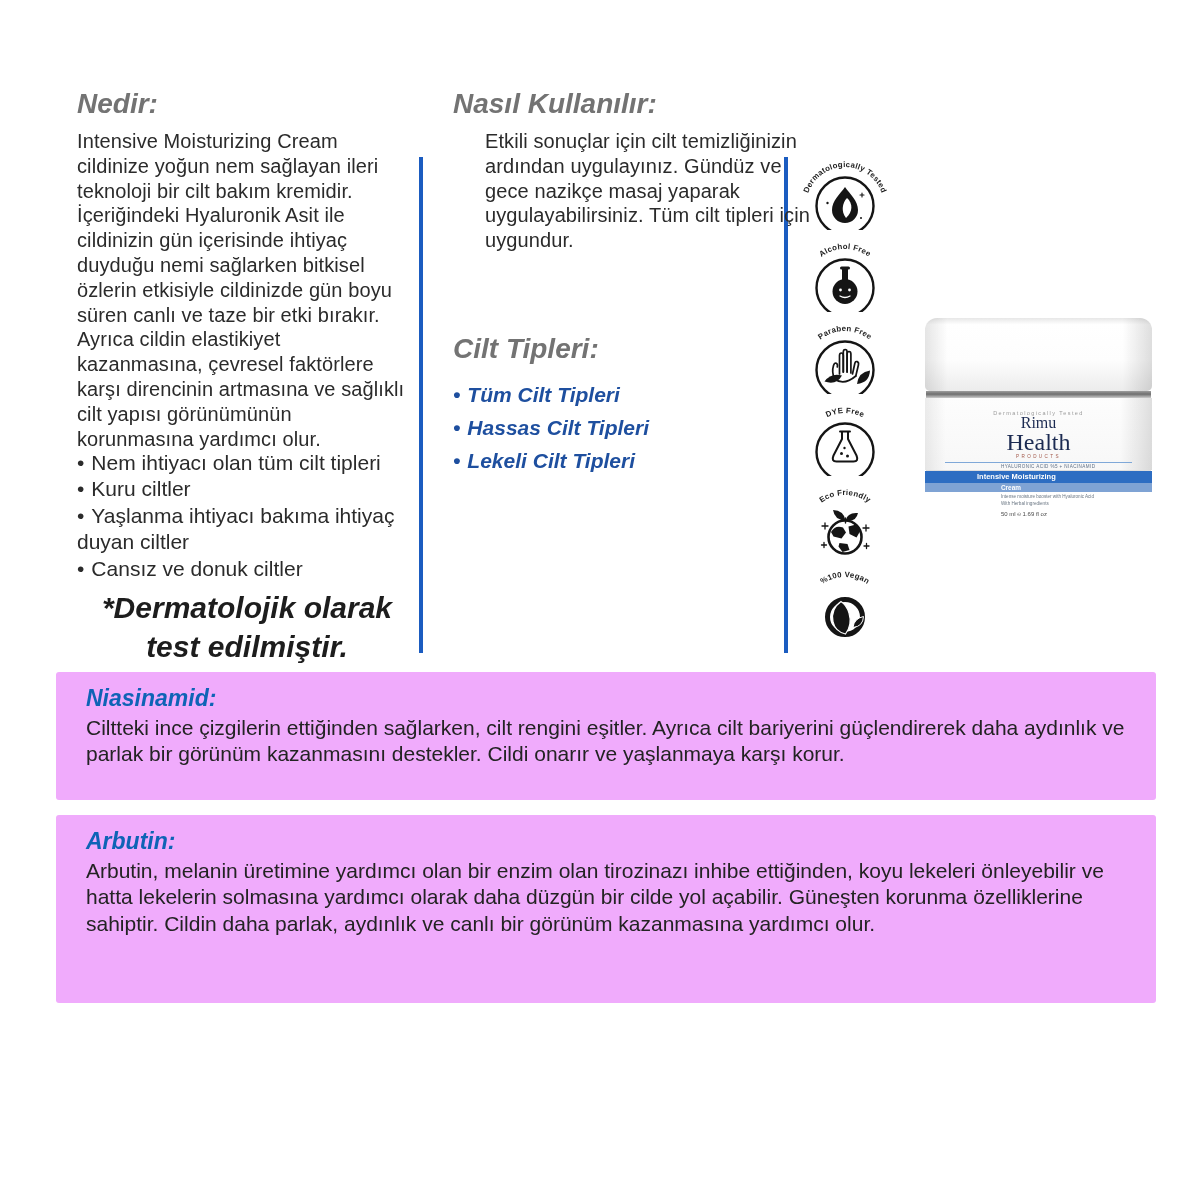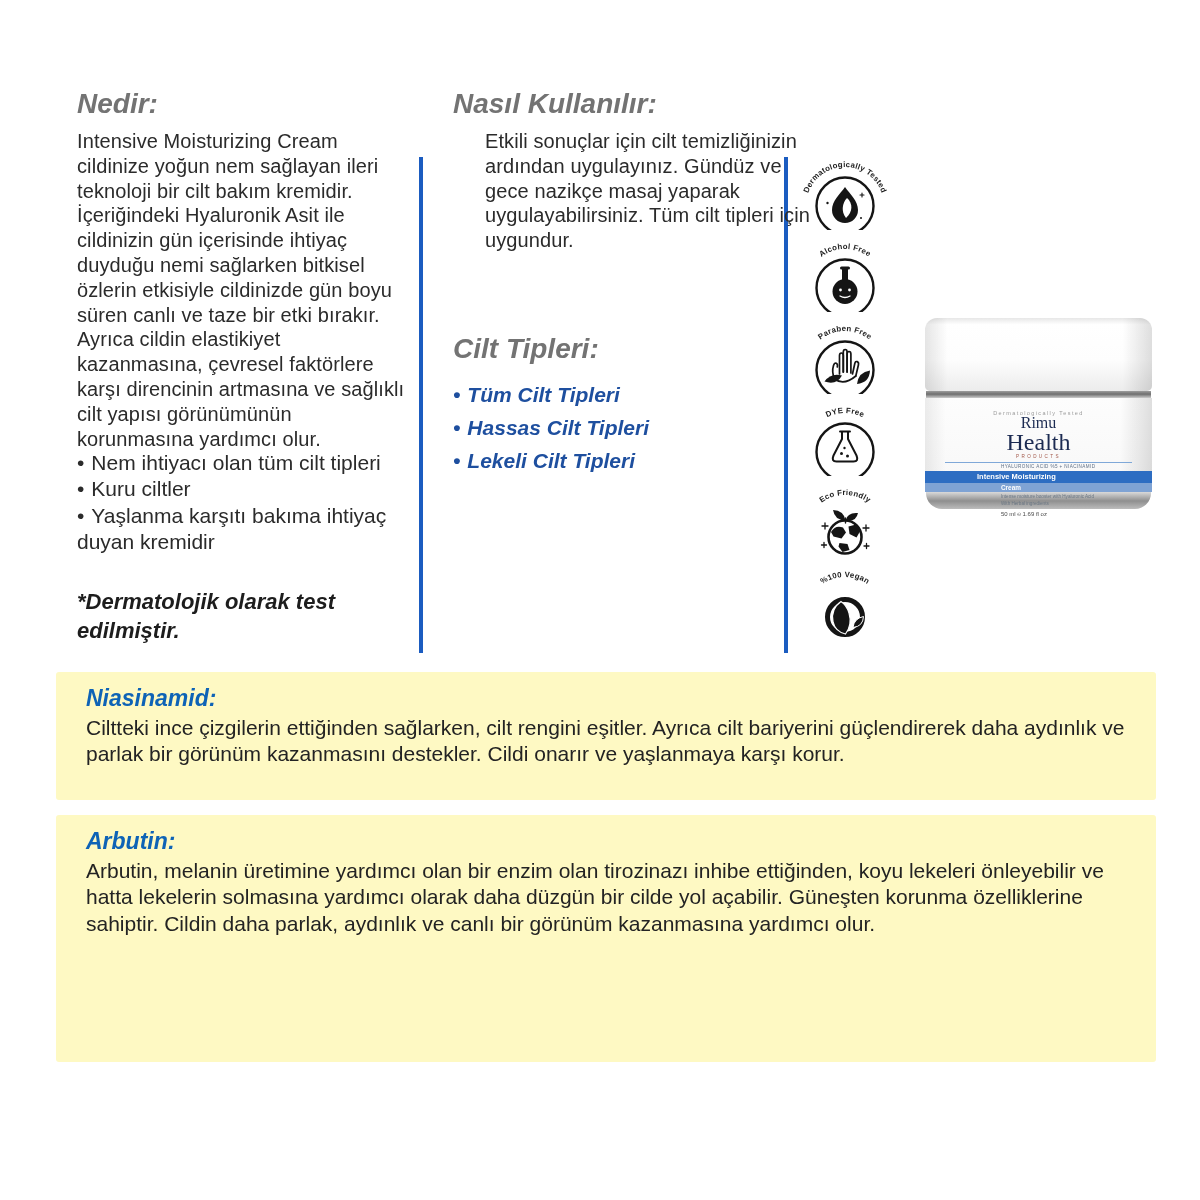--- a/index.html
+++ b/index.html
@@ -7,22 +7,22 @@
           font-family:"Liberation Sans",sans-serif;overflow:hidden;}
   
   .h-blue{position:absolute;margin:0;font-style:italic;font-weight:bold;
           color:#737373;font-size:28px;letter-spacing:0;}
   
   .para{position:absolute;margin:0;font-size:20px;line-height:1.24;
         color:#2b2b2b;letter-spacing:.1px;}
   .bullet-list{position:absolute;font-size:21px;line-height:1.26;color:#2b2b2b;}
   .bullet-list p{margin:0;}
   .dot{margin-right:7px;}
-  .footnote{position:absolute;margin:0;font-size:22px;font-weight:bold;
-            font-style:italic;color:#1d1d1d;line-height:1.3;}
+  .footnote{position:absolute;margin:0;font-size:30px;font-weight:bold;
+            font-style:italic;color:#1d1d1d;line-height:1.3;text-align:center;}
   
   .blue-bullets{position:absolute;font-size:21px;font-weight:bold;font-style:italic;
                 color:#1e4f9f;line-height:1.28;}
   .blue-bullets p{margin:0 0 6px 0;}
   
   .vline{position:absolute;width:4px;height:496px;top:157px;background:#1b5cc0;}
   .vline-1{left:419px;}
   .vline-2{left:784px;}
   
   .badges{position:absolute;left:800px;top:146px;width:90px;display:flex;
@@ -33,57 +33,58 @@
               font-family:"Liberation Sans",sans-serif;}
   .ink{fill:#151515;}
   .stroke{fill:none;stroke:#151515;stroke-linecap:round;stroke-linejoin:round;}
   
   .jar{position:absolute;left:925px;top:318px;width:227px;}
   .jar-lid{height:73px;border-radius:12px 12px 5px 5px;
     background:linear-gradient(90deg,rgba(0,0,0,.10),rgba(0,0,0,0) 10%,rgba(0,0,0,0) 87%,rgba(0,0,0,.13)),
                linear-gradient(180deg,#e7e7e7 0,#ffffff 9%,#fdfdfd 58%,#ececec 100%);}
   .jar-rim{height:7px;margin:0 1px;
     background:linear-gradient(180deg,#9d9d9d,#6f6f6f 45%,#cccccc);}
-  .jar-body{position:relative;height:93px;padding-top:12px;box-sizing:border-box;
+  .jar-body{position:relative;height:72px;padding-top:12px;box-sizing:border-box;
     background:linear-gradient(90deg,rgba(0,0,0,.07),rgba(255,255,255,0) 9%,rgba(255,255,255,0) 86%,rgba(0,0,0,.12)),
                linear-gradient(180deg,#fdfdfd,#f7f7f7);}
   .jar-foot{height:18px;margin:0 1px;border-radius:0 0 16px 16px;
     background:linear-gradient(180deg,#e2e2e2,#8f8f8f 55%,#bcbcbc);}
   .lbl-tested{font-size:5.5px;letter-spacing:1.4px;color:#9a9a9a;text-align:center;}
   .lbl-brand{font-family:"Liberation Serif",serif;color:#1c2b52;text-align:center;line-height:.92;}
   .lbl-brand .l1{font-size:16px;}
   .lbl-brand .l2{font-size:24px;}
   .lbl-products{font-size:4.6px;letter-spacing:2.4px;color:#a2584a;text-align:center;margin-top:1px;}
   .lbl-rule{height:1px;background:#7fa8d8;margin:3px 20px 1px;}
   .lbl-ing{font-size:4.6px;color:#5e6f86;padding-left:76px;letter-spacing:.4px;}
   .lbl-band{margin-top:2px;height:12px;background:#2d6dc2;color:#fff;font-size:7.5px;
             font-weight:bold;padding-left:52px;display:flex;align-items:center;}
   .lbl-band2{height:9px;background:#7fa3d4;color:#fff;font-size:6.4px;font-weight:bold;
              padding-left:76px;display:flex;align-items:center;}
   .lbl-desc{font-size:4.6px;color:#6a7683;padding-left:76px;line-height:1.5;margin-top:2px;}
   .lbl-vol{font-size:6px;color:#4a4a4a;padding-left:76px;margin-top:3px;}
   
-  .panel{position:absolute;left:56px;width:1100px;background:#fef9c3;border-radius:3px;
+  .panel{position:absolute;left:56px;width:1100px;background:#f0abfc;border-radius:3px;
          padding:13px 30px;box-sizing:border-box;}
   .panel h3{margin:0 0 3px 0;font-size:23px;font-style:italic;font-weight:bold;color:#0e63b6;}
   .panel p{margin:0;font-size:21px;line-height:1.26;color:#232323;}
   .panel-1{top:672px;height:128px;}
-  .panel-2{top:815px;height:247px;}
+  .panel-2{top:815px;height:188px;}
 </style>
 </head>
 <body>
 
 <div class="canvas">
 
   <h2 class="h-blue" style="left:77px;top:88px;">Nedir:</h2>
   <p class="para" style="left:77px;top:129px;width:334px;">Intensive Moisturizing Cream cildinize yoğun nem sağlayan ileri teknoloji bir cilt bakım kremidir. İçeriğindeki Hyaluronik Asit ile cildinizin gün içerisinde ihtiyaç duyduğu nemi sağlarken bitkisel özlerin etkisiyle cildinizde gün boyu süren canlı ve taze bir etki bırakır. Ayrıca cildin elastikiyet kazanmasına, çevresel faktörlere karşı direncinin artmasına ve sağlıklı cilt yapısı görünümünün korunmasına yardımcı olur.</p>
   <div class="bullet-list" style="left:77px;top:450px;width:336px;">
     <p><span class="dot">•</span><span>Nem ihtiyacı olan tüm cilt tipleri</span></p>
     <p><span class="dot">•</span><span>Kuru ciltler</span></p>
-    <p><span class="dot">•</span><span>Yaşlanma karşıtı bakıma ihtiyaç duyan kremidir</span></p>
+    <p><span class="dot">•</span><span>Yaşlanma ihtiyacı bakıma ihtiyaç duyan ciltler</span></p>
+    <p><span class="dot">•</span><span>Cansız ve donuk ciltler</span></p>
   </div>
   <p class="footnote" style="left:77px;top:588px;width:340px;">*Dermatolojik olarak test edilmiştir.</p>
 
   <div class="vline vline-1"></div>
   <div class="vline vline-2"></div>
 
   <h2 class="h-blue" style="left:453px;top:88px;">Nasıl Kullanılır:</h2>
   <p class="para" style="left:453px;top:129px;width:330px;margin-left:32px;">Etkili sonuçlar için cilt temizliğinizin ardından uygulayınız. Gündüz ve gece nazikçe masaj yaparak uygulayabilirsiniz. Tüm cilt tipleri için uygundur.</p>
   <h2 class="h-blue" style="left:453px;top:333px;">Cilt Tipleri:</h2>
   <div class="blue-bullets" style="left:453px;top:382px;width:320px;">

